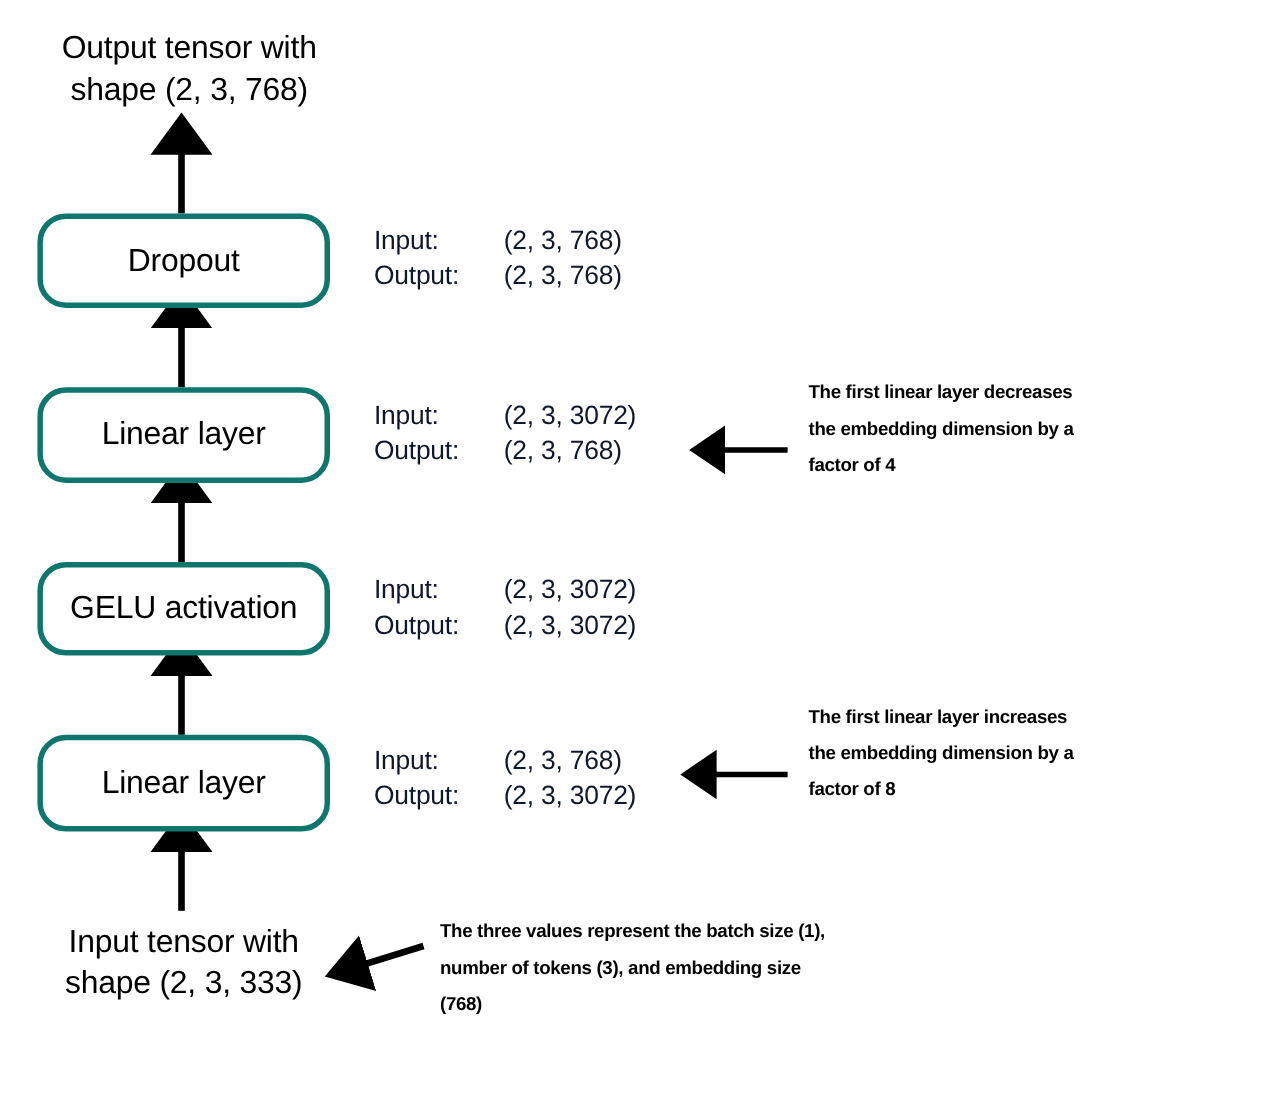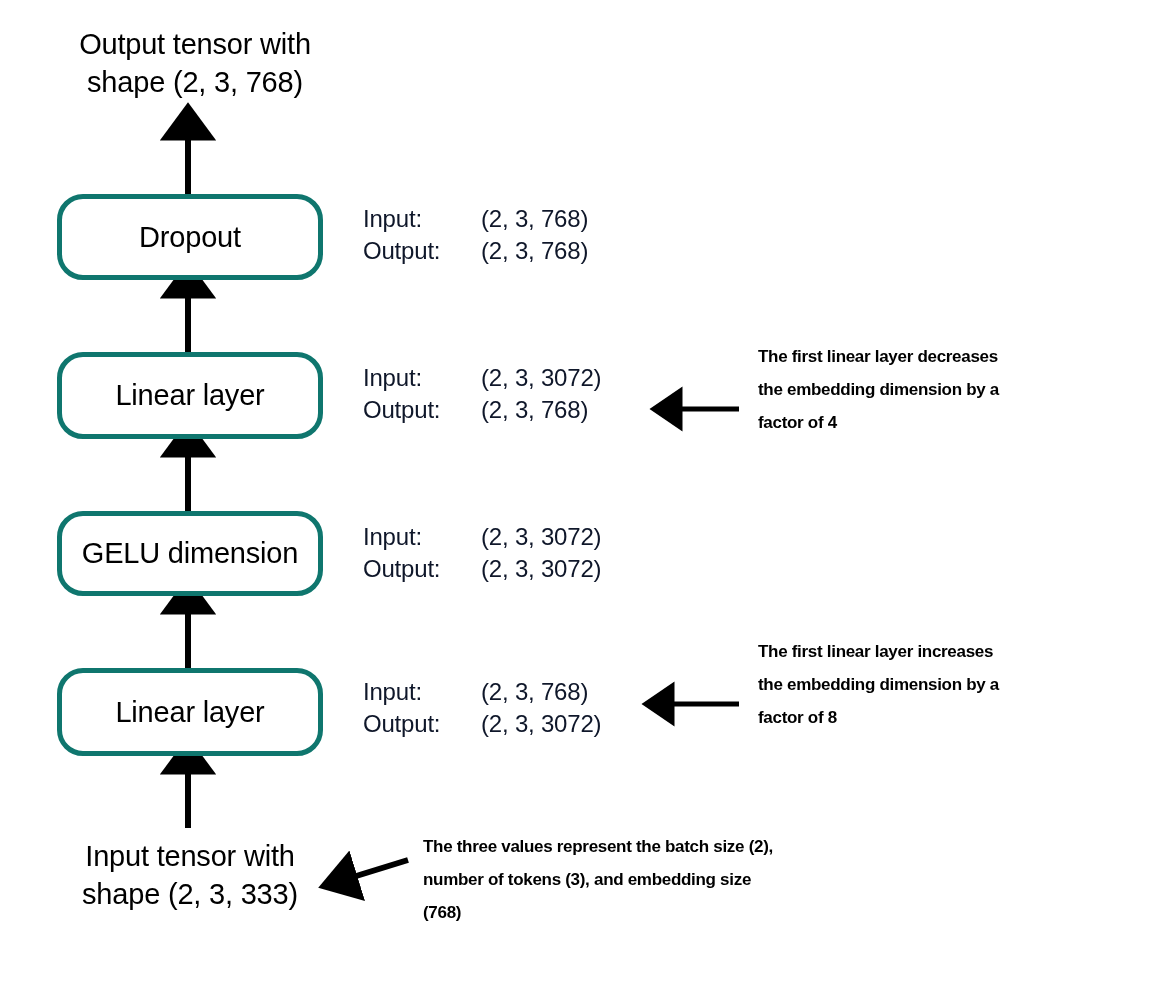--- a/index.html
+++ b/index.html
@@ -10,21 +10,20 @@
   body {
     font-family: "Liberation Sans", sans-serif;
     color: #000000;
   }
   #canvas {
     position: relative;
     width: 983px;
     height: 1008px;
     background: #ffffff;
     overflow: hidden;
-    margin-left: 23px;
   }
 
   
   .tensor-label {
     position: absolute;
     font-family: "Liberation Sans", sans-serif;
     font-size: 29px;
     line-height: 1.30;
     color: #000;
     text-align: center;
@@ -135,21 +134,21 @@
 
   <div class="layer-box" style="left: 34px; top: 194px; width: 266px; height: 86px;">
     <span class="layer-box-label">Dropout</span>
   </div>
 
   <div class="layer-box" style="left: 34px; top: 352px; width: 266px; height: 87px;">
     <span class="layer-box-label">Linear layer</span>
   </div>
 
   <div class="layer-box" style="left: 34px; top: 511px; width: 266px; height: 85px;">
-    <span class="layer-box-label">GELU dimension</span>
+    <span class="layer-box-label">GELU activation</span>
   </div>
 
   <div class="layer-box" style="left: 34px; top: 668px; width: 266px; height: 88px;">
     <span class="layer-box-label">Linear layer</span>
   </div>
 
   <div class="tensor-label" style="left: 22px; top: 838px; width: 290px;">Input tensor with
 shape (2, 3, 333)</div>
 
   <div class="io-spec" style="left: 340px; top: 203px;">
@@ -189,17 +188,17 @@
   </div>
 
   <div class="callout" style="left: 735px; top: 340px; width: 410px;">The first linear layer decreases
 the embedding dimension by a
 factor of 4</div>
 
   <div class="callout" style="left: 735px; top: 635px; width: 410px;">The first linear layer increases
 the embedding dimension by a
 factor of 8</div>
 
-  <div class="callout" style="left: 400px; top: 830px; width: 610px;">The three values represent the batch size (2),
+  <div class="callout" style="left: 400px; top: 830px; width: 610px;">The three values represent the batch size (1),
 number of tokens (3), and embedding size
 (768)</div>
 
 </div>
 
 </body></html>

